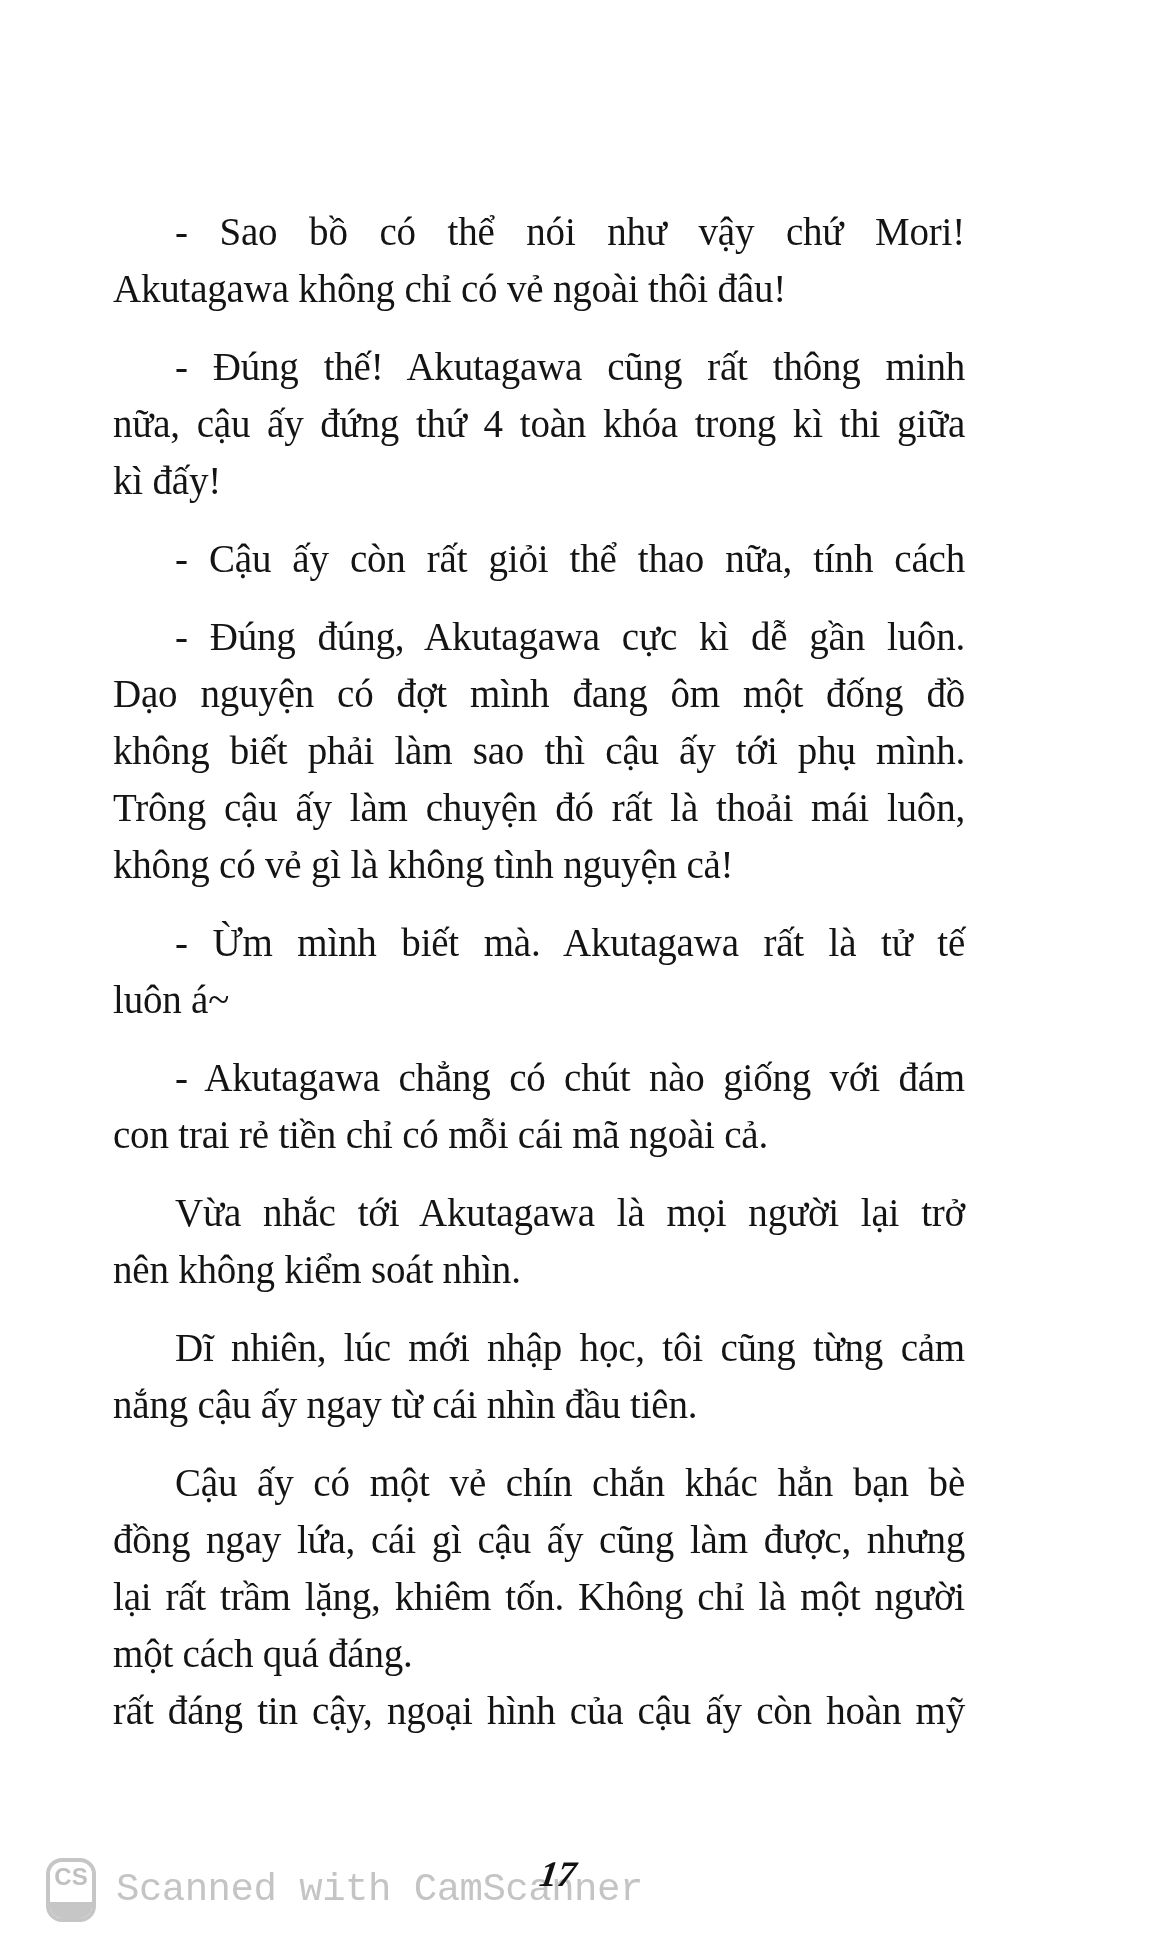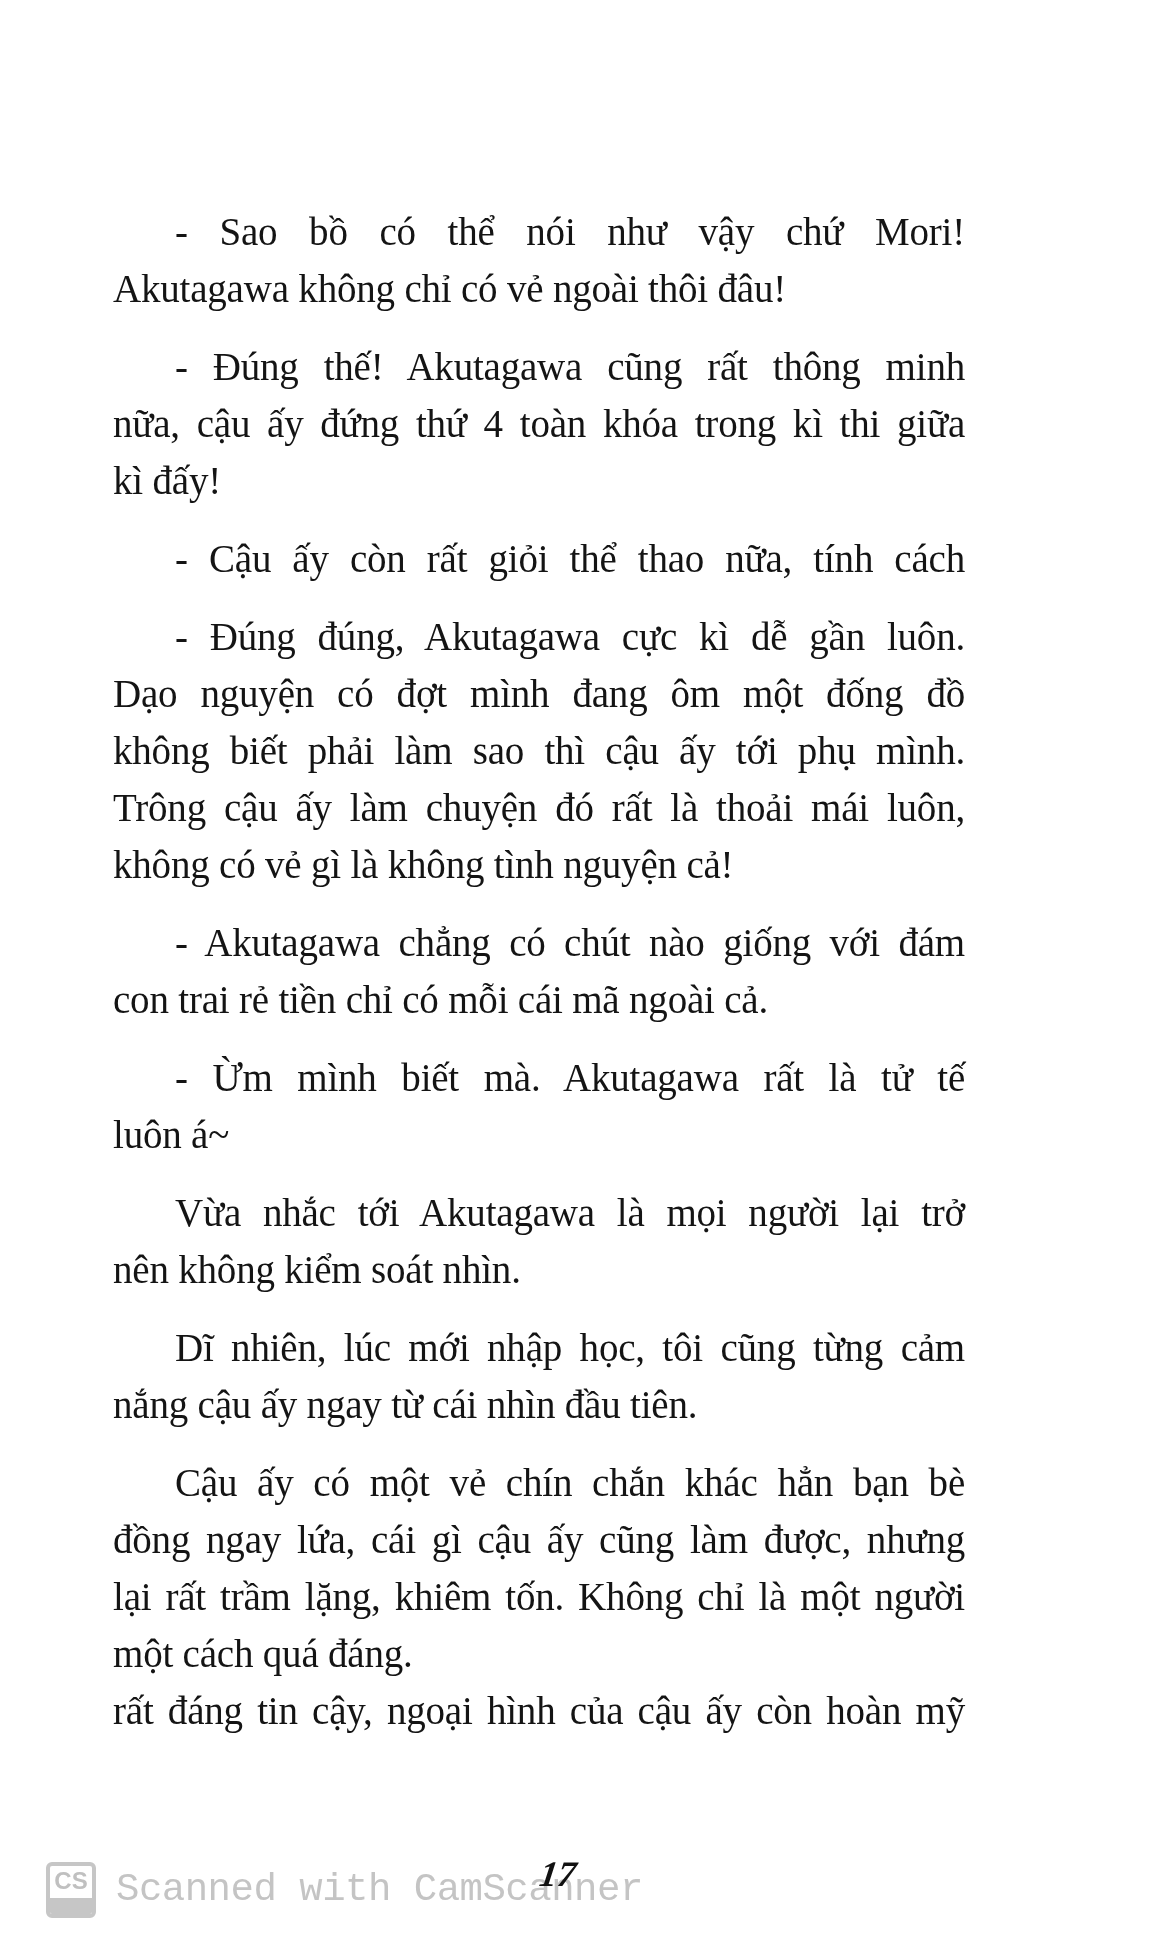--- a/index.html
+++ b/index.html
@@ -56,24 +56,24 @@
   .watermark {
     position: absolute;
     left: 46px;
     top: 1860px;
     height: 60px;
     display: flex;
     align-items: center;
   }
   .cs-icon {
     width: 50px;
-    height: 56px;
+    height: 64px;
     box-sizing: border-box;
     border: 4px solid #c6c6c6;
-    border-radius: 6px;
+    border-radius: 16px;
     position: relative;
     overflow: hidden;
     margin-right: 20px;
   }
   .cs-icon .cs-letters {
     position: absolute;
     left: 0;
     right: 0;
     top: 2px;
     text-align: center;
@@ -116,26 +116,26 @@
     <span class="line indent">- Cậu ấy còn rất giỏi thể thao nữa, tính cách</span>
   </div>
   <div class="para">
     <span class="line indent">- Đúng đúng, Akutagawa cực kì dễ gần luôn.</span>
     <span class="line">Dạo nguyện có đợt mình đang ôm một đống đồ</span>
     <span class="line">không biết phải làm sao thì cậu ấy tới phụ mình.</span>
     <span class="line">Trông cậu ấy làm chuyện đó rất là thoải mái luôn,</span>
     <span class="line last">không có vẻ gì là không tình nguyện cả!</span>
   </div>
   <div class="para">
+    <span class="line indent">- Ừm mình biết mà. Akutagawa rất là tử tế</span>
+    <span class="line last">luôn á~</span>
+  </div>
+  <div class="para">
     <span class="line indent">- Akutagawa chẳng có chút nào giống với đám</span>
     <span class="line last">con trai rẻ tiền chỉ có mỗi cái mã ngoài cả.</span>
-  </div>
-  <div class="para">
-    <span class="line indent">- Ừm mình biết mà. Akutagawa rất là tử tế</span>
-    <span class="line last">luôn á~</span>
   </div>
   <div class="para">
     <span class="line indent">Vừa nhắc tới Akutagawa là mọi người lại trở</span>
     <span class="line last">nên không kiểm soát nhìn.</span>
   </div>
   <div class="para">
     <span class="line indent">Dĩ nhiên, lúc mới nhập học, tôi cũng từng cảm</span>
     <span class="line last">nắng cậu ấy ngay từ cái nhìn đầu tiên.</span>
   </div>
   <div class="para">

